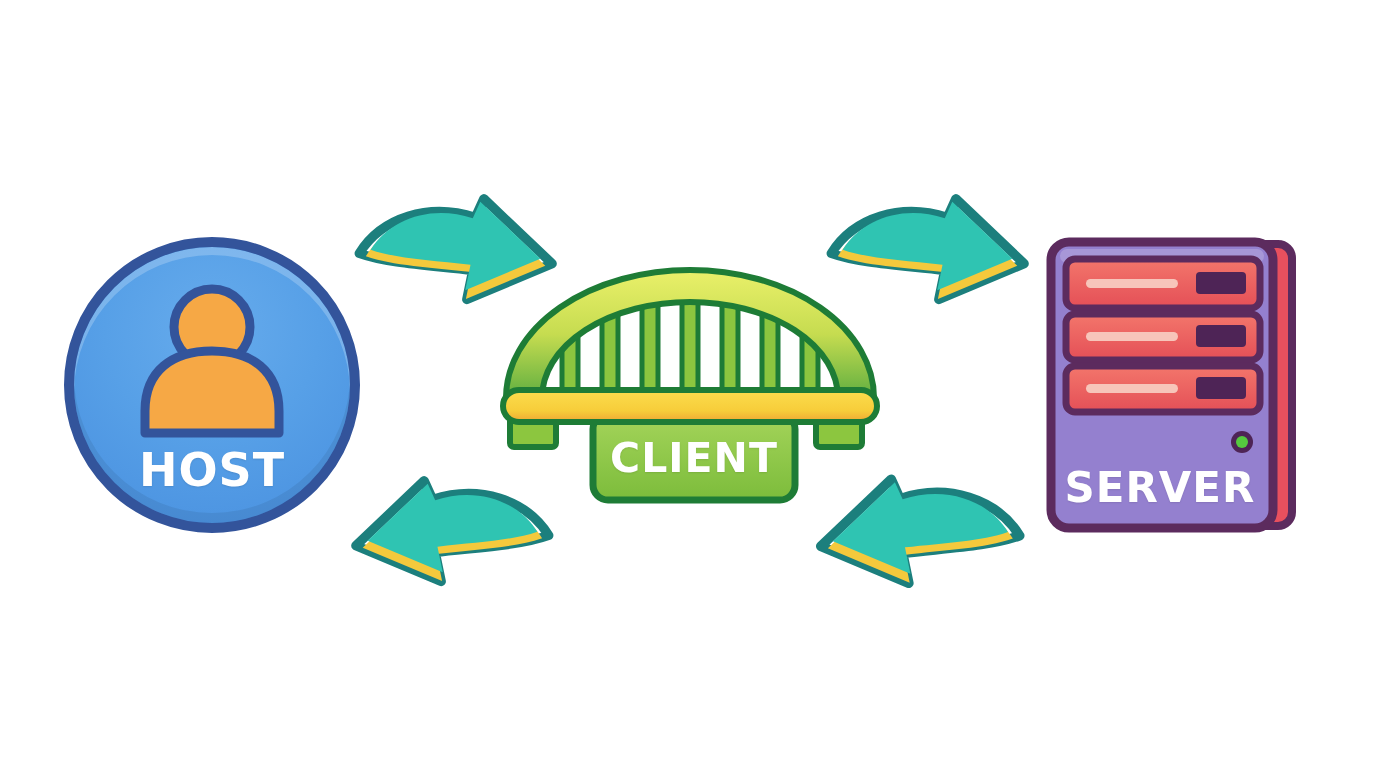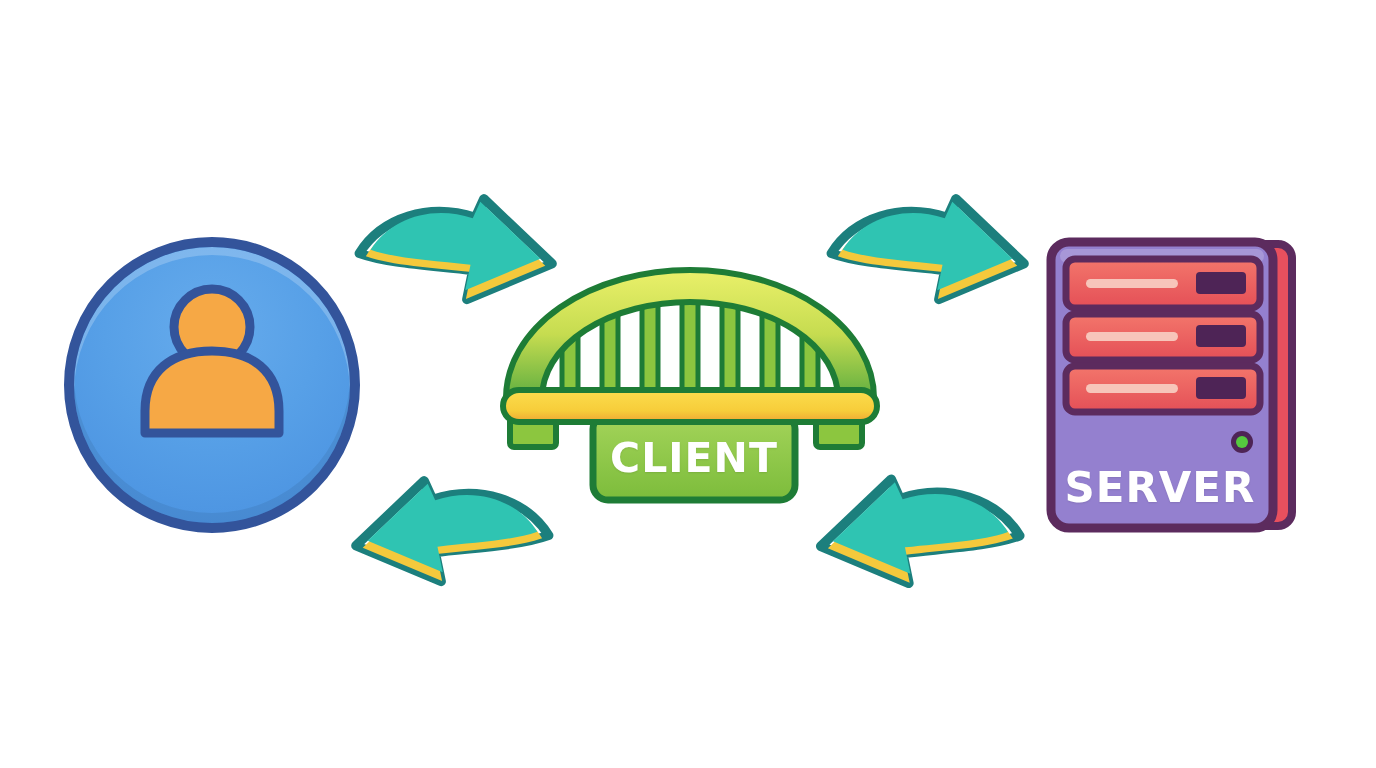--- a/index.html
+++ b/index.html
@@ -73,20 +73,21 @@
         <stop offset="1" stop-color="#e44f57"></stop>
       </linearGradient>
     </defs>
   </svg>
 
   <div class="abs host-circle">
     <svg class="host-person" viewBox="0 0 276 276">
       <circle cx="138" cy="80" r="38" fill="#f6a845" stroke="#33549b" stroke-width="9"></circle>
       <path d="M 71 186 L 71 164 C 71 124 98 104 138 104 C 178 104 205 124 205 164 L 205 186 Z" fill="#f6a845" stroke="#33549b" stroke-width="9" stroke-linejoin="round"></path>
     </svg>
+    <div class="node-label host-label">HOST</div>
   </div>
 
   <div class="abs bridge-node">
     <svg class="bridge-svg" viewBox="0 0 380 242">
 
       <g fill="#8cc63f" stroke="#1e7c36" stroke-width="5">
         <rect x="62" y="68" width="16" height="72"></rect>
         <rect x="102" y="45" width="16" height="95"></rect>
         <rect x="142" y="33" width="16" height="107"></rect>
         <rect x="182" y="29" width="16" height="111"></rect>

